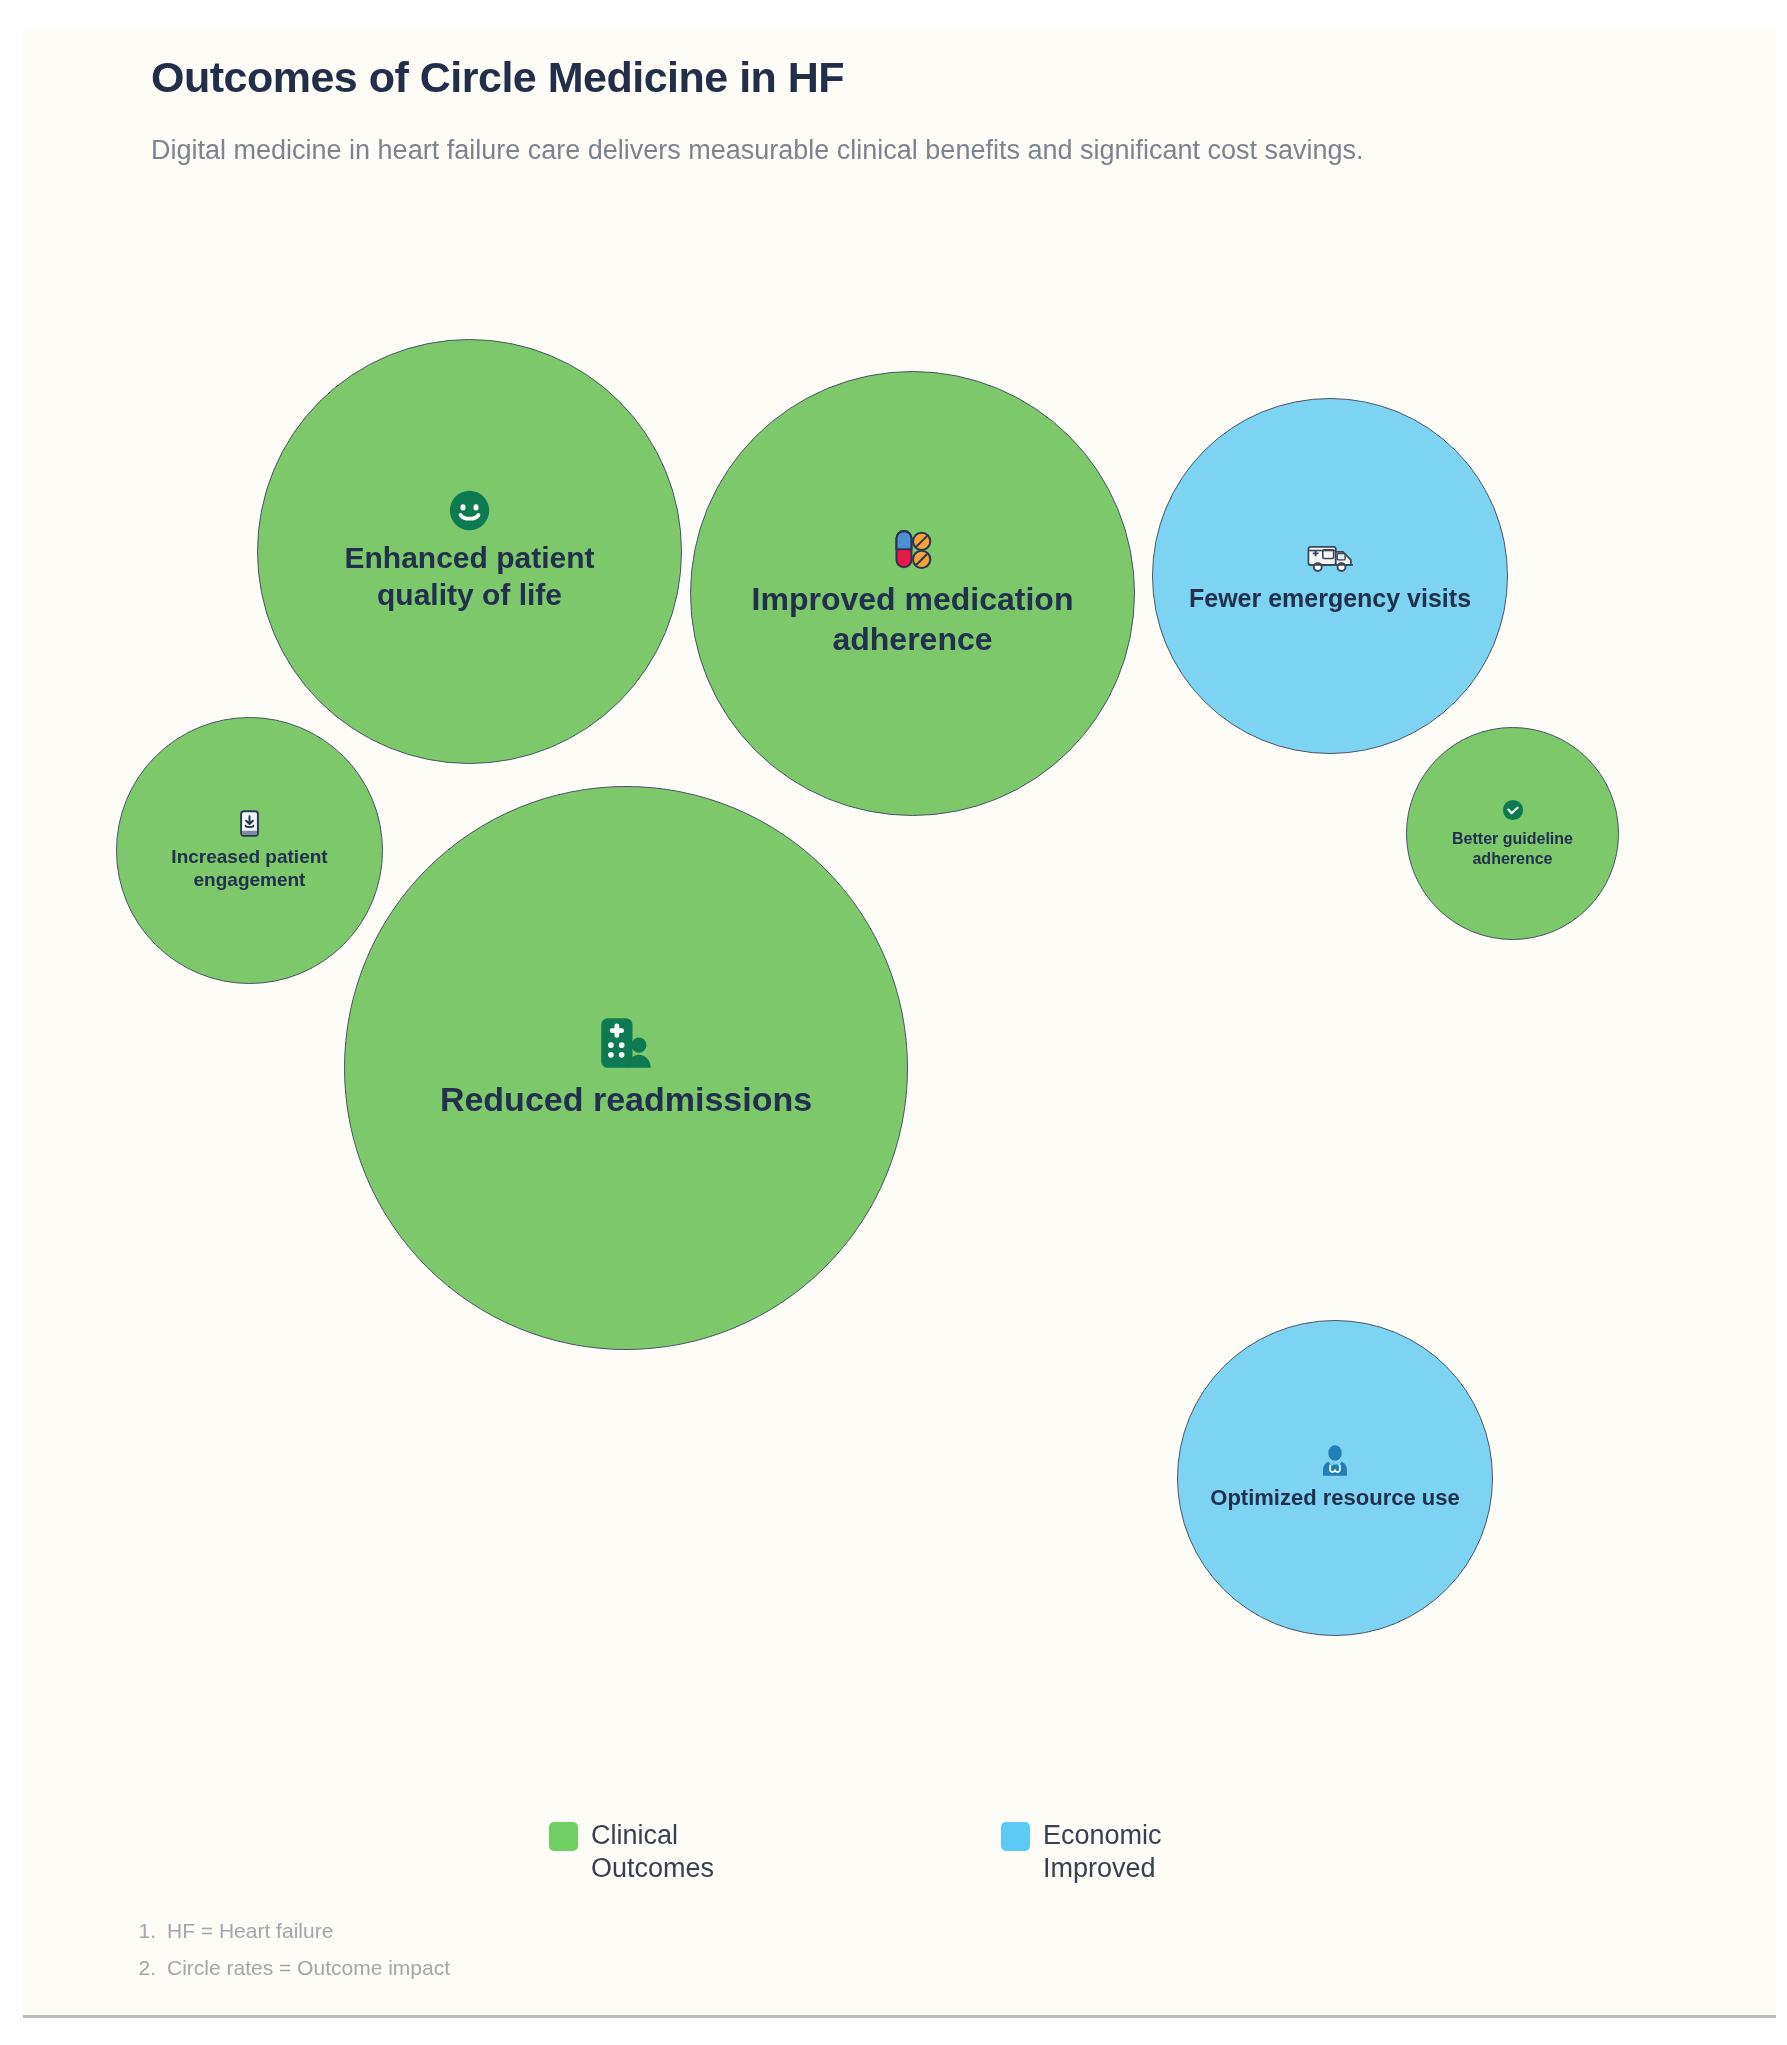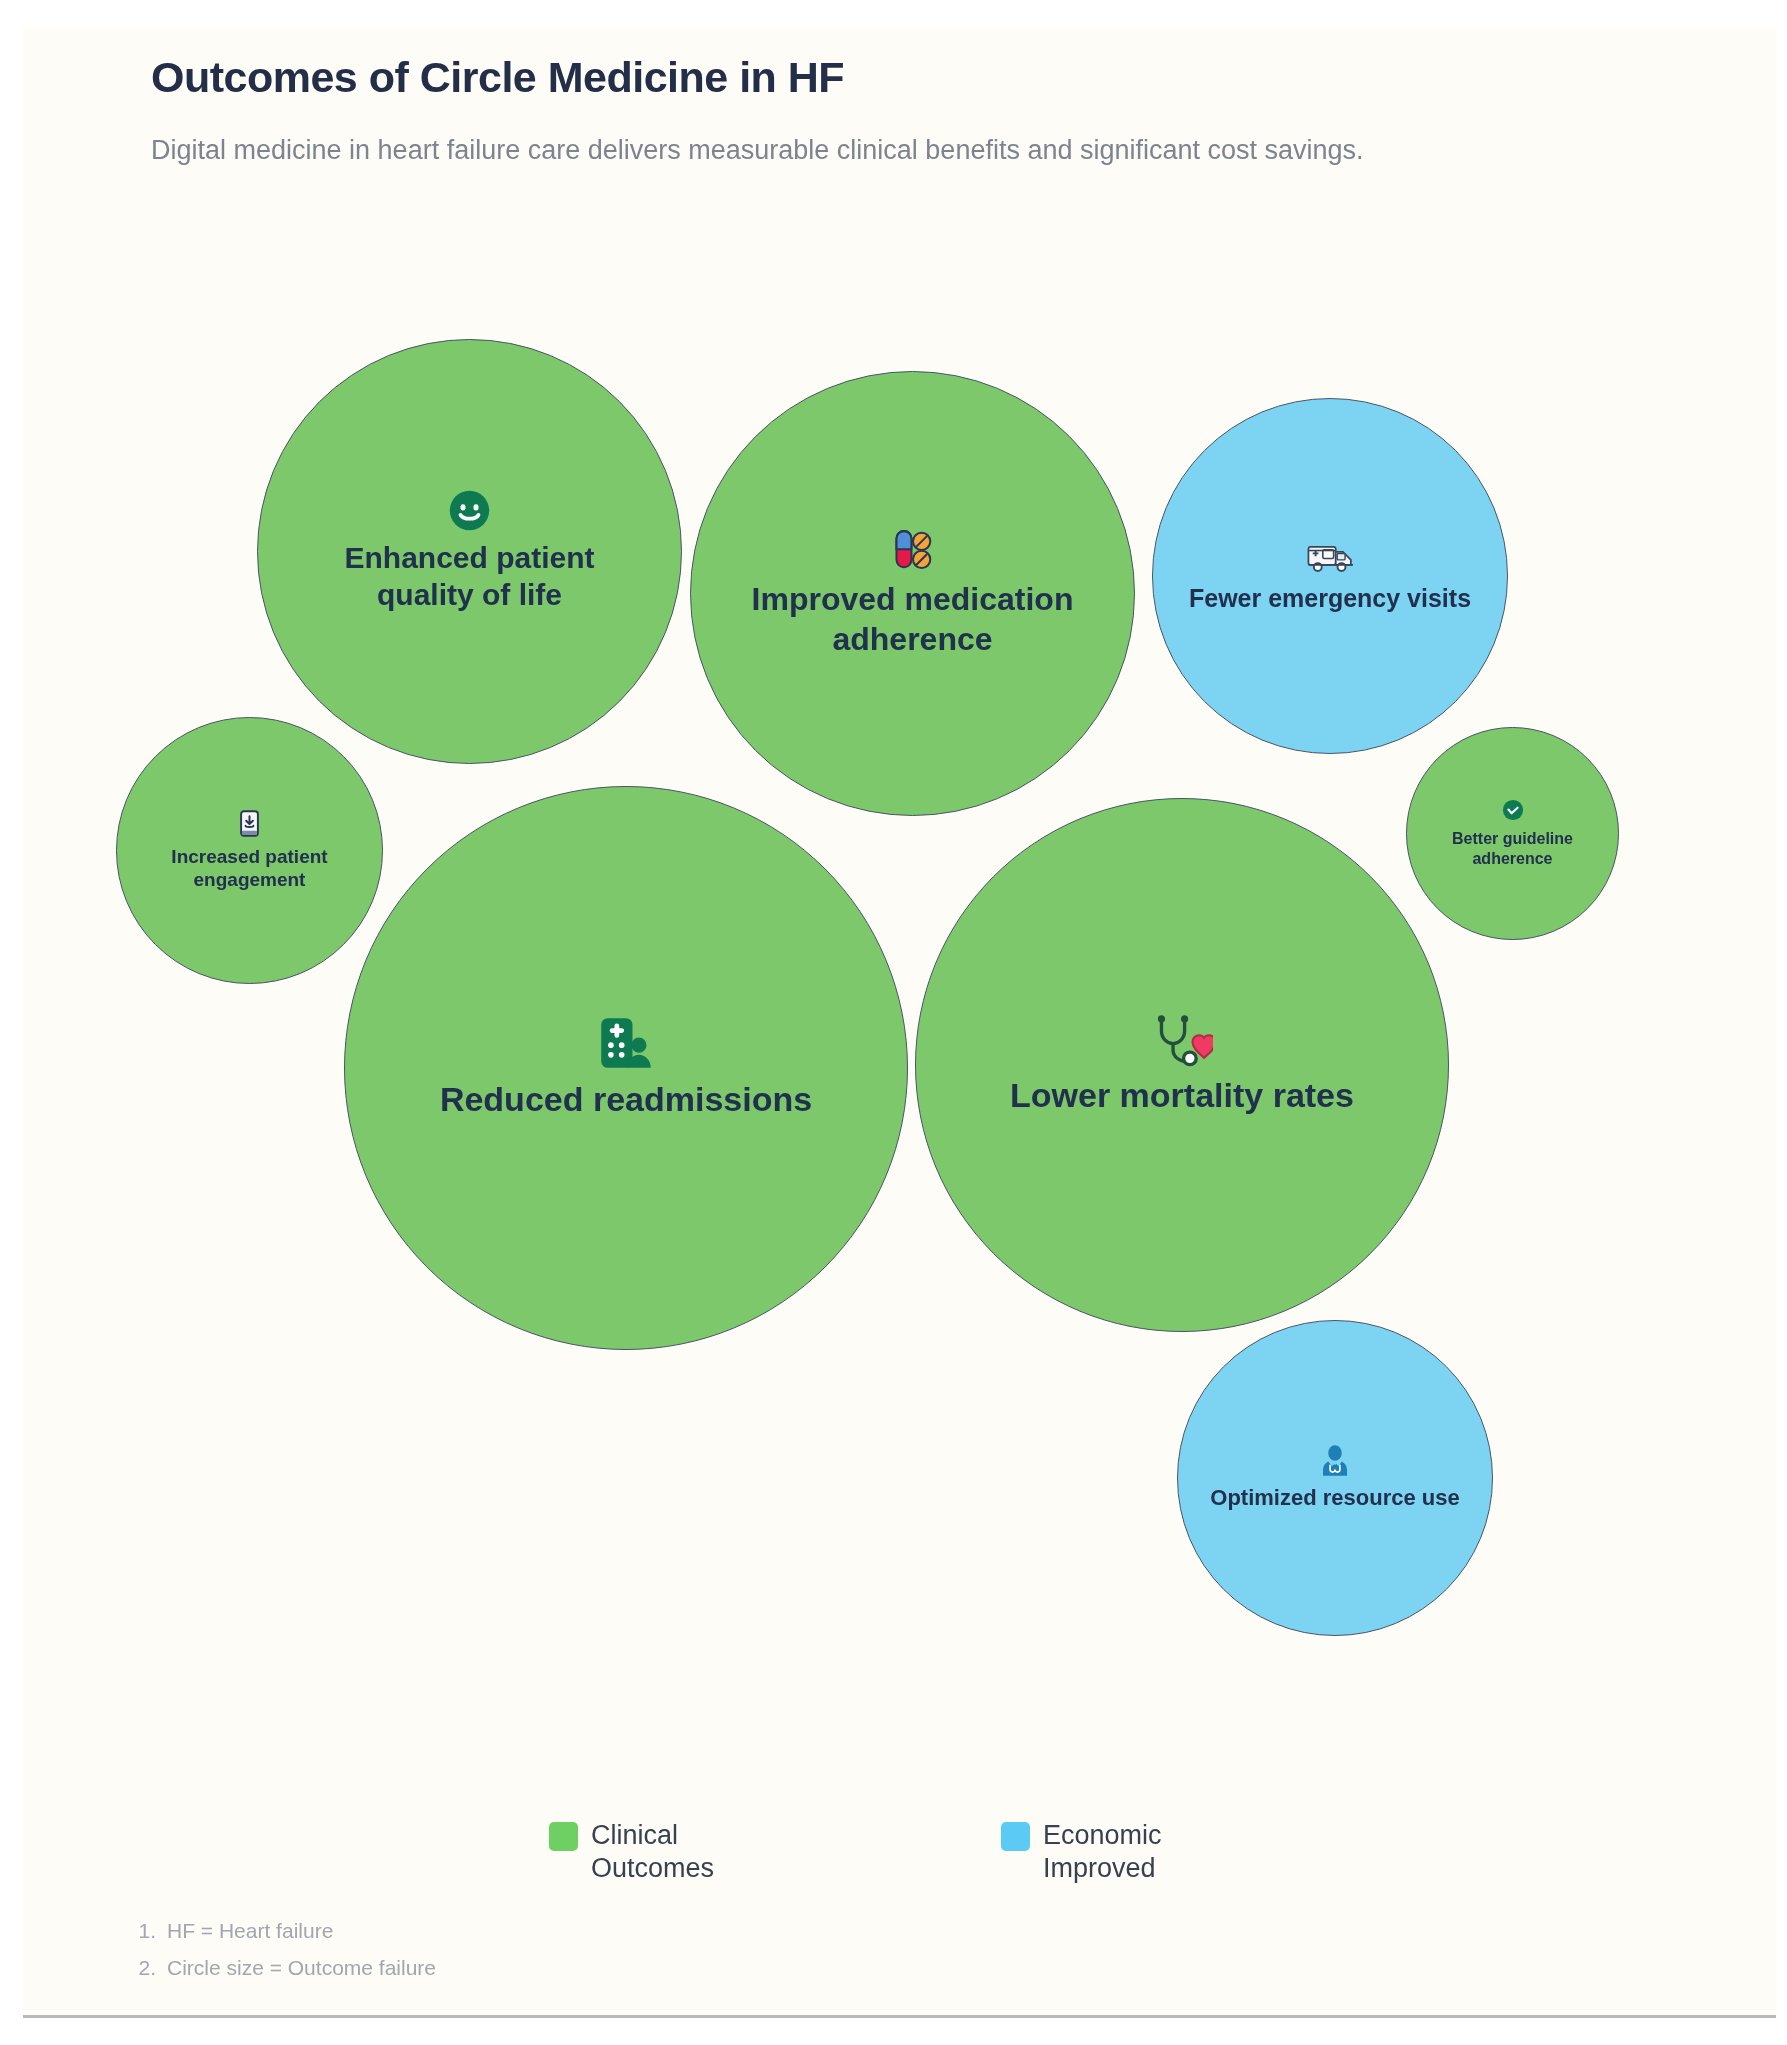--- a/index.html
+++ b/index.html
@@ -105,33 +105,20 @@
             <circle cx="12" cy="28" r="2.6" fill="#fff"></circle>
             <circle cx="22" cy="28" r="2.6" fill="#fff"></circle>
             <circle cx="12" cy="37" r="2.6" fill="#fff"></circle>
             <circle cx="22" cy="37" r="2.6" fill="#fff"></circle>
             <circle cx="38" cy="28" r="7" fill="#0d7a52"></circle>
             <path d="M27 49c0-7 5.5-12 11-12s11 5 11 12z" fill="#0d7a52"></path>
           </svg>
         </div>
         <div class="b-label" style="font-size: 34px; max-width: 456px; text-align: center;">Reduced readmissions</div>
       </div>
-      <div class="bubble clinical" style="left: 915px; top: 798px; width: 534px; height: 534px;">
-        <div class="b-icon">
-          <svg width="61" height="53" viewBox="0 0 58 50">
-            <path d="M9 5v11c0 7 5.5 12 11 12s11-5 11-12V5" stroke="#23503c" stroke-width="3.2" fill="none" stroke-linecap="round"></path>
-            <circle cx="9" cy="4.5" r="3.4" fill="#23503c"></circle>
-            <circle cx="31" cy="4.5" r="3.4" fill="#23503c"></circle>
-            <path d="M20 28v6c0 7 7 11 13 11" stroke="#23503c" stroke-width="3.2" fill="none" stroke-linecap="round"></path>
-            <circle cx="36" cy="42" r="6" fill="#fff" stroke="#23503c" stroke-width="3.2"></circle>
-            <path d="M45 20c-4 0-6.5 3-6.5 6.5 0 6 6.5 11 11 15 4.5-4 11-9 11-15 0-3.5-2.5-6.5-6.5-6.5-2 0-3.6 1-4.5 2.4-.9-1.4-2.5-2.4-4.5-2.4z" fill="#ef3b62" stroke="#b7294a" stroke-width="2"></path>
-          </svg>
-        </div>
-        <div class="b-label" style="font-size: 34px; max-width: 432px;">Lower mortality rates</div>
-      </div>
       <div class="bubble economic" style="left: 1177px; top: 1320px; width: 316px; height: 316px;">
         <div class="b-icon">
           <svg width="32" height="32" viewBox="0 0 48 52">
             <ellipse cx="24" cy="13" rx="11" ry="12.5" fill="#2080b5"></ellipse>
             <path d="M13 27c-5 2.5-8.5 7.5-8.5 13.5V50h39v-9.5c0-6-3.5-11-8.5-13.5l-5 7-5.5-4.5L19 34z" fill="#2080b5"></path>
             <path d="M19 28l5 4.5 5.5-4.5" fill="#7dd3f2"></path>
             <path d="M16 32v8a4 4 0 0 0 8 0M32 32v8a4 4 0 0 1-8 0" stroke="#fff" stroke-width="2.6" fill="none"></path>
           </svg>
         </div>
         <div class="b-label" style="font-size: 22px; max-width: 256px;">Optimized resource use</div>
@@ -149,17 +136,17 @@
     </div>
   </div>
 
   <div class="notes">
     <div class="note">
       <span class="note-n">1.</span>
       <span>HF = Heart failure</span>
     </div>
     <div class="note">
       <span class="note-n">2.</span>
-      <span>Circle size = Outcome failure</span>
+      <span>Circle rates = Outcome impact</span>
     </div>
   </div>
 </div>
 
 
 </body></html>

